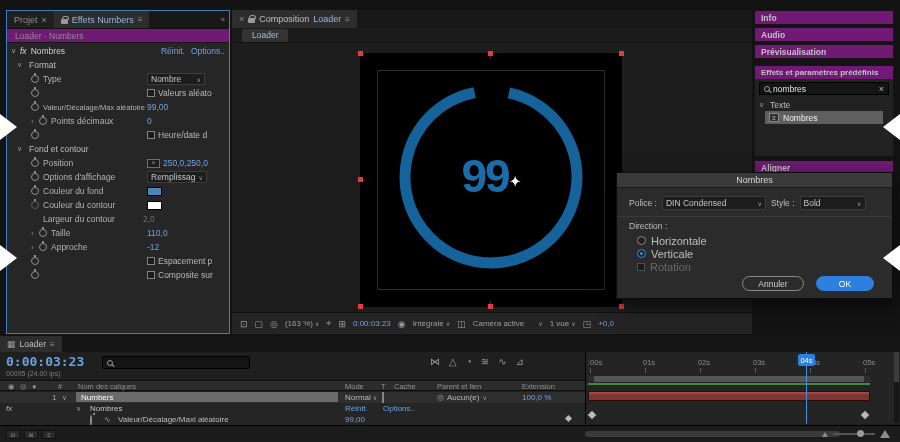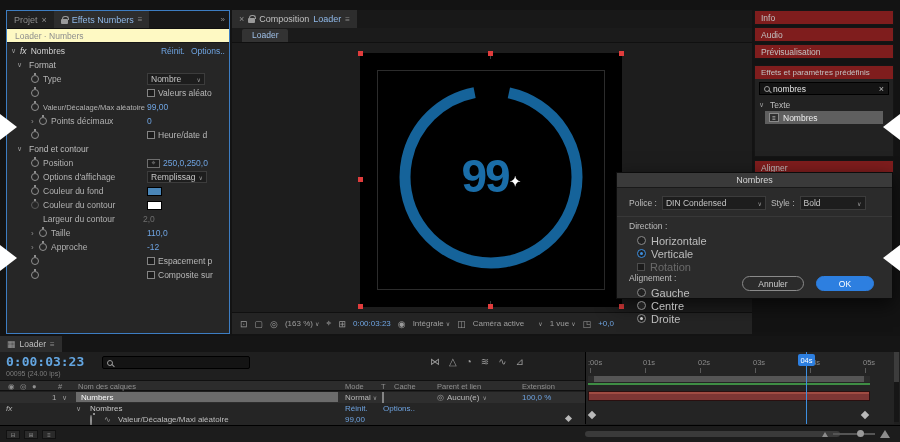--- a/index.html
+++ b/index.html
@@ -41,21 +41,21 @@
   .chip { width:8px; height:8px; background:#b0483f; border-radius:1px; flex:none; }
 
   .dd { display:inline-flex; align-items:center; justify-content:space-between; gap:4px;
         background:#1d1d1d; border:1px solid #3c3c3c; height:12px; padding:0 3px; color:#c6c6c6; font-size:8.5px; }
   .ddv { font-size:6px; color:#9a9a9a; }
   .swatch { width:15px; height:9px; border:1px solid #000; flex:none; }
 
   
   #leftPanel { left:6px; top:10px; width:224px; height:324px; border:1px solid #3d7dc2; background:#262626; }
   #leftPanel .tabbar { border-bottom:1px solid #101010; }
-  .breadcrumb { height:14px; background:#fef9c3; display:flex; align-items:center; padding:0 8px; color:#8d8d8d; font-size:8.5px; border-bottom:1px solid #171717; }
+  .breadcrumb { height:14px; background:#701a75; display:flex; align-items:center; padding:0 8px; color:#8d8d8d; font-size:8.5px; border-bottom:1px solid #171717; }
   .fxhead { height:15px; display:flex; align-items:center; padding:0 4px; font-size:8.5px; color:#d0d0d0; }
   .fxhead .links { margin-left:auto; display:flex; gap:6px; }
   .grouphead { height:14px; display:flex; align-items:center; padding-left:10px; gap:3px; font-size:8.5px; color:#bdbdbd; }
   .erow { height:14px; display:flex; align-items:center; padding-left:24px; font-size:8.5px; }
   .erow .elbl { width:104px; flex:none; color:#b2b2b2; overflow:hidden; white-space:nowrap; }
   .erow .exp { width:8px; flex:none; color:#8f8f8f; font-size:8px; }
   .twirl { color:#9a9a9a; font-size:7px; width:9px; flex:none; }
   .posbox { width:13px; height:9px; border:1px solid #6e6e6e; background:#1d1d1d; display:inline-flex; align-items:center; justify-content:center; color:#9a9a9a; font-size:7px; margin-right:3px; flex:none; }
 
   
@@ -69,22 +69,22 @@
   .h { position:absolute; width:5px; height:5px; background:#e03c3c; z-index:3; }
   #bignum { position:absolute; left:0; right:0; top:96px; text-align:center;
             font-size:46px; font-weight:bold; color:#1a6da8; letter-spacing:-2px; }
   #bignum .cursorstar { font-size:13px; color:#fff; letter-spacing:0; vertical-align:6px; margin-left:1px; }
   #compToolbar { position:absolute; left:0; right:0; bottom:0; height:22px; background:#242424; border-top:1px solid #101010;
                  display:flex; align-items:center; gap:7px; padding:0 8px; font-size:8px; color:#9e9e9e; }
   .tbico { font-size:9px; color:#9a9a9a; }
 
   
   #rightCol { left:754px; top:10px; width:140px; height:324px; background:transparent; position:absolute; }
-  .rbar { position:absolute; left:0; width:140px; height:15px; background:#7f1d1d; border:1px solid #151515;
-          display:flex; align-items:center; padding:0 6px; font-size:8.5px; color:#c2c2c2; }
+  .rbar { position:absolute; left:0; width:140px; height:15px; background:#701a75; border:1px solid #151515;
+          display:flex; align-items:center; padding:0 6px; font-size:8.5px; color:#c2c2c2;font-weight:bold; }
   #fxBody { position:absolute; left:0; top:69px; width:140px; height:78px; background:#222; border:1px solid #151515; border-top:none; }
   .searchbox { margin:3px 4px; height:13px; background:#141414; border:1px solid #000; display:flex; align-items:center; gap:3px; padding:0 4px; }
   .searchbox input { flex:1; background:transparent; border:none; outline:none; color:#e3e3e3; font-size:8.5px; font-family:"Liberation Sans",sans-serif; width:60px; }
   .treegroup { display:flex; align-items:center; padding:2px 4px 1px; font-size:8.5px; color:#bdbdbd; gap:2px; }
   .treeitem { margin:0 0 0 10px; height:13px; background:#5f5f5f; color:#f0f0f0; display:flex; align-items:center; gap:4px; padding:0 4px; font-size:8.5px; width:118px; }
   .fxico { width:10px; height:9px; background:#2f2f2f; border:1px solid #8a8a8a; color:#cfcfcf; font-size:6px; display:flex; align-items:center; justify-content:center; flex:none; }
 
   
   #dialog { position:absolute; left:616px; top:172px; width:277px; height:127px; background:#2b2b2b;
             border:1px solid #0c0c0c; box-shadow:0 6px 18px rgba(0,0,0,.65); z-index:40; }
@@ -396,35 +396,20 @@
       </div>
       <div class="optline" style="padding-left:8px;">
         <span class="radio selblue"></span>
         <span>Verticale</span>
       </div>
       <div class="optline" style="padding-left:8px; color:#6a6a6a;">
         <span class="cb dis" style="margin-right:5px;"></span>
         <span>Rotation</span>
       </div>
     </div>
-    <div>
-      <div style="font-size:8.5px; color:#bdbdbd; margin-bottom:3px;">Alignement :</div>
-      <div class="optline" style="padding-left:8px;">
-        <span class="radio"></span>
-        <span>Gauche</span>
-      </div>
-      <div class="optline" style="padding-left:8px;">
-        <span class="radio"></span>
-        <span>Centre</span>
-      </div>
-      <div class="optline" style="padding-left:8px;">
-        <span class="radio sel"></span>
-        <span>Droite</span>
-      </div>
-    </div>
   </div>
 
   <div style="position:absolute; right:18px; bottom:7px; display:flex; gap:12px;">
     <span class="btn ghost">Annuler</span>
     <span class="btn primary">OK</span>
   </div>
 </div>
 
 <div id="timeline">
   <div id="tlTabbar" class="tabbar" style="height:16px;">

